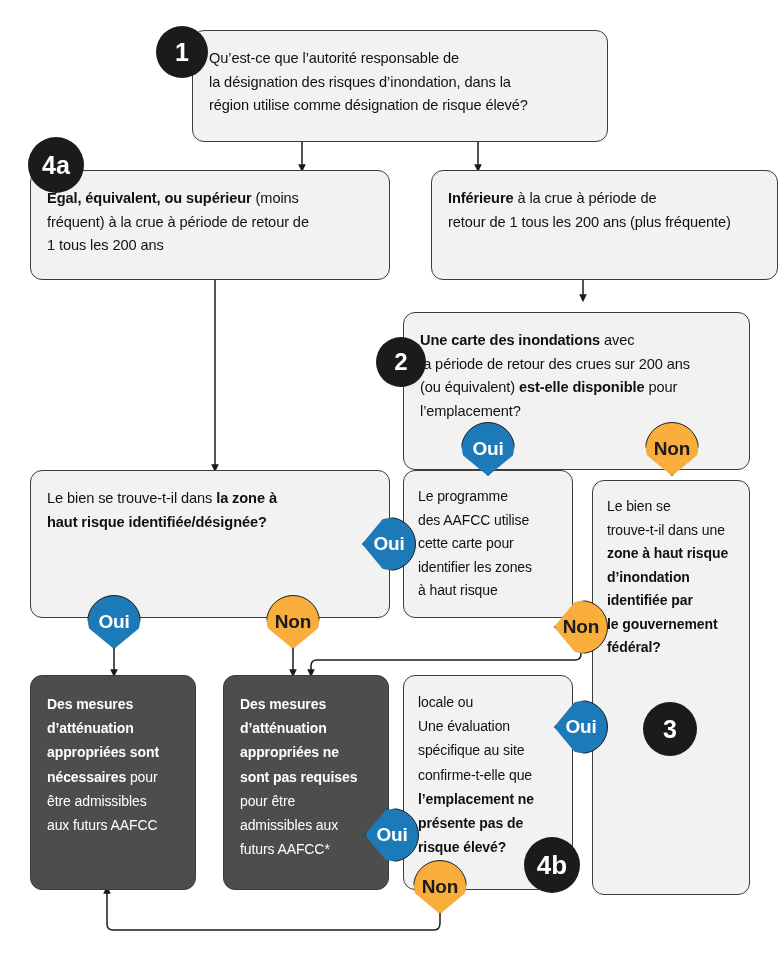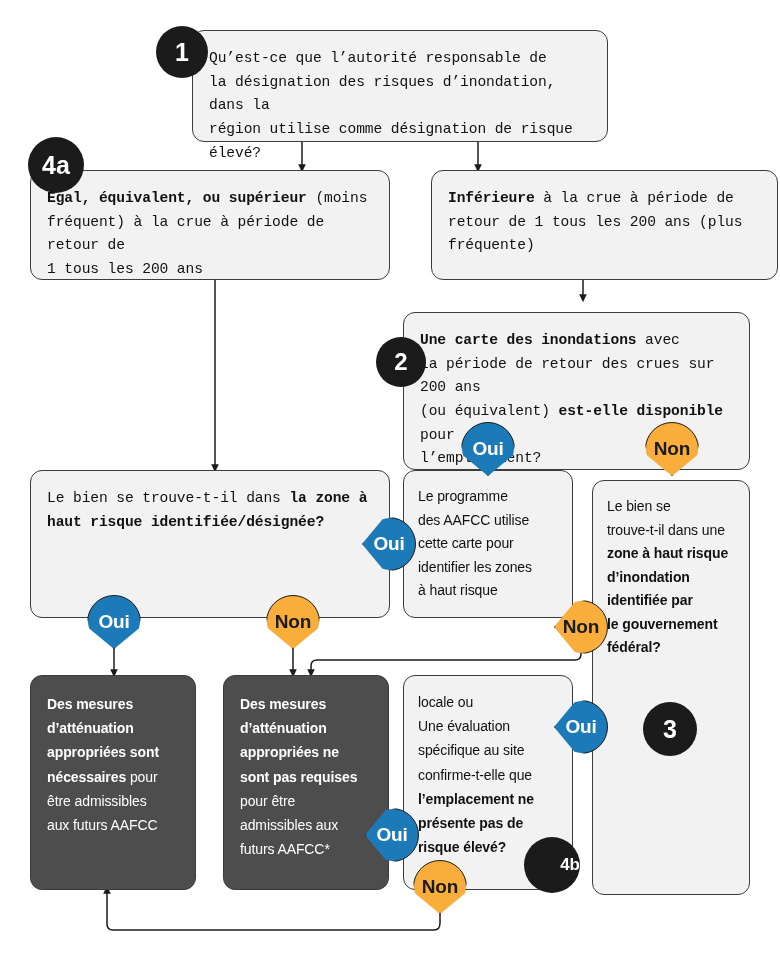--- a/index.html
+++ b/index.html
@@ -31,21 +31,21 @@
     line-height:1.62;
     letter-spacing:-0.1px;
   }
   .node.dark{
     background:#4d4d4d;
     border-color:#3c3c3c;
     color:#ffffff;
   }
   .node .t{display:block;}
   .node b{font-weight:700;}
-  .fs15{font-size:14.6px;font-family:Liberation Mono, monospace;}
+  .fs15{font-size:14.6px;}
   .fs14{font-size:14px;}
 
   
   .numbadge{
     position:absolute;
     border-radius:50%;
     background:#1b1b1b;
     color:#ffffff;
     display:flex;
     align-items:center;
@@ -243,21 +243,21 @@
 
   <div class="node fs14" style="left:403px;top:675px;width:170px;height:215px;padding:14px 10px 10px 14px;line-height:1.73;">
     <span class="t">locale ou</span>
     <span class="t">Une évaluation</span>
     <span class="t">spécifique au site</span>
     <span class="t">confirme-t-elle que</span>
     <span class="t"><b>l’emplacement ne</b></span>
     <span class="t"><b> présente pas de</b></span>
     <span class="t"><b>risque élevé?</b></span>
   </div>
-  <div class="numbadge" style="left:524px;top:837px;width:56px;height:56px;font-size:17px;justify-content:flex-end;">
+  <div class="numbadge" style="left:524px;top:837px;width:56px;height:56px;font-size:26px;">
     <span>4b</span>
   </div>
 
   <div class="drop left blue" style="left:365px;top:808px;">
     <span class="shape"></span>
     <span class="lbl">Oui</span>
   </div>
 
   <div class="drop down orange" style="left:413px;top:860px;">
     <span class="shape"></span>

